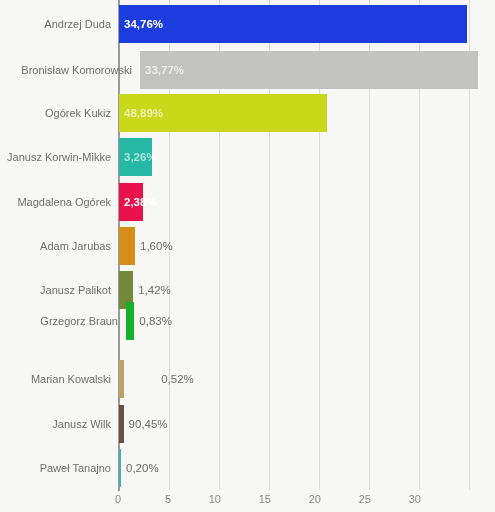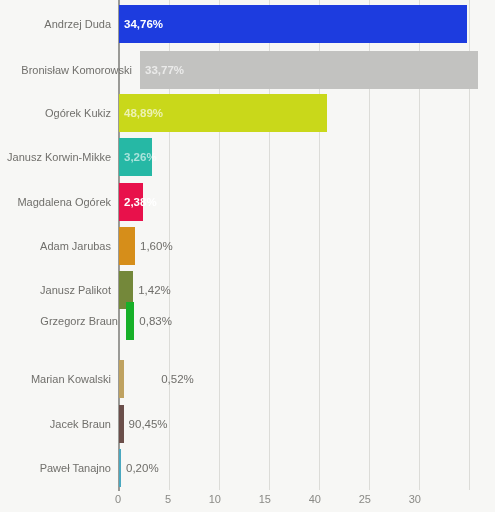--- a/index.html
+++ b/index.html
@@ -117,21 +117,21 @@
       <div class="gridline" style="left: 269px;"></div>
       <div class="gridline" style="left: 319px;"></div>
       <div class="gridline" style="left: 369px;"></div>
       <div class="gridline" style="left: 419px;"></div>
       <div class="gridline" style="left: 469px;"></div>
       <div class="axis-line"></div>
       <div class="tick-label" style="left: 123px;">0</div>
       <div class="tick-label" style="left: 173px;">5</div>
       <div class="tick-label" style="left: 223px;">10</div>
       <div class="tick-label" style="left: 273px;">15</div>
-      <div class="tick-label" style="left: 323px;">40</div>
+      <div class="tick-label" style="left: 323px;">20</div>
       <div class="tick-label" style="left: 373px;">25</div>
       <div class="tick-label" style="left: 423px;">30</div>
       <div class="row" style="top: 2px;">
         <div class="cat-label">Andrzej Duda</div>
         <div class="bar" style="width: 347.6px; background: rgb(29, 60, 223);"></div>
         <div class="val-label val-inside" style="left: 124px;">34,76%</div>
       </div>
       <div class="row" style="top: 48px; margin-left: 21px;">
         <div class="cat-label">Bronisław Komorowski</div>
         <div class="bar" style="width: 337.7px; background: rgb(194, 194, 192);"></div>
@@ -166,21 +166,21 @@
         <div class="cat-label">Grzegorz Braun</div>
         <div class="bar" style="width: 8.3px; background: rgb(23, 176, 40);"></div>
         <div class="val-label val-outside" style="left: 132.3px;">0,83%</div>
       </div>
       <div class="row" style="top: 357.2px;">
         <div class="cat-label">Marian Kowalski</div>
         <div class="bar" style="width: 5.2px; background: rgb(191, 162, 96);"></div>
         <div class="val-label val-outside" style="left: 129.2px; margin-left: 32px;">0,52%</div>
       </div>
       <div class="row" style="top: 401.6px;">
-        <div class="cat-label">Jacek Braun</div>
+        <div class="cat-label">Janusz Wilk</div>
         <div class="bar" style="width: 4.6px; background: rgb(107, 79, 74);"></div>
         <div class="val-label val-outside" style="left: 128.6px;">90,45%</div>
       </div>
       <div class="row" style="top: 446px;">
         <div class="cat-label">Paweł Tanajno</div>
         <div class="bar" style="width: 2px; background: rgb(74, 168, 192);"></div>
         <div class="val-label val-outside" style="left: 126px;">0,20%</div>
       </div>
     </div>
 </div>

